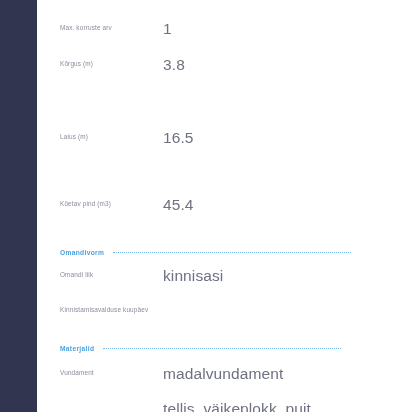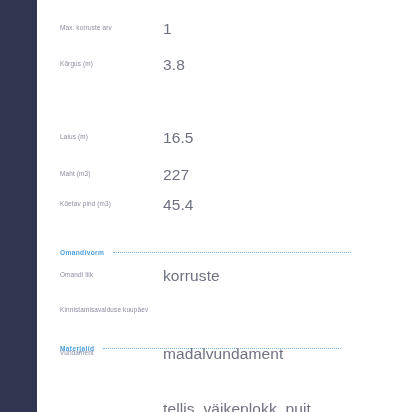--- a/index.html
+++ b/index.html
@@ -119,51 +119,47 @@
       <div class="field-label">Kõrgus (m)</div>
       <div class="field-value">3.8</div>
     </div>
 
 
     <div class="field" style="top:128px;">
       <div class="field-label">Laius (m)</div>
       <div class="field-value">16.5</div>
     </div>
 
-    <div class="field" style="top:165px;">
-      <div class="field-label">Maht (m3)</div>
-      <div class="field-value">227</div>
-    </div>
 
     <div class="field" style="top:195px;padding-left:20px;">
       <div class="field-label">Köetav pind (m3)</div>
       <div class="field-value">45.4</div>
     </div>
 
     <div class="section" style="top:245px;">
       <div class="section-title">Omandivorm</div>
       <div class="section-rule"></div>
     </div>
 
     <div class="field" style="top:266px;">
       <div class="field-label">Omandi liik</div>
-      <div class="field-value">korruste</div>
+      <div class="field-value">kinnisasi</div>
     </div>
 
     <div class="field" style="top:301px;">
       <div class="field-label">Kinnistamisavalduse kuupäev</div>
       <div class="field-value"></div>
     </div>
 
     <div class="section" style="top:341px;">
       <div class="section-title">Materjalid</div>
       <div class="section-rule"></div>
     </div>
 
-    <div class="field" style="top:344px;">
+    <div class="field" style="top:364px;">
       <div class="field-label">Vundament</div>
       <div class="field-value">madalvundament</div>
     </div>
 
     <div class="clipped-value" style="top:399px;">tellis, väikeplokk, puit,</div>
 
   </div>
 </div>
 
 </body></html>

